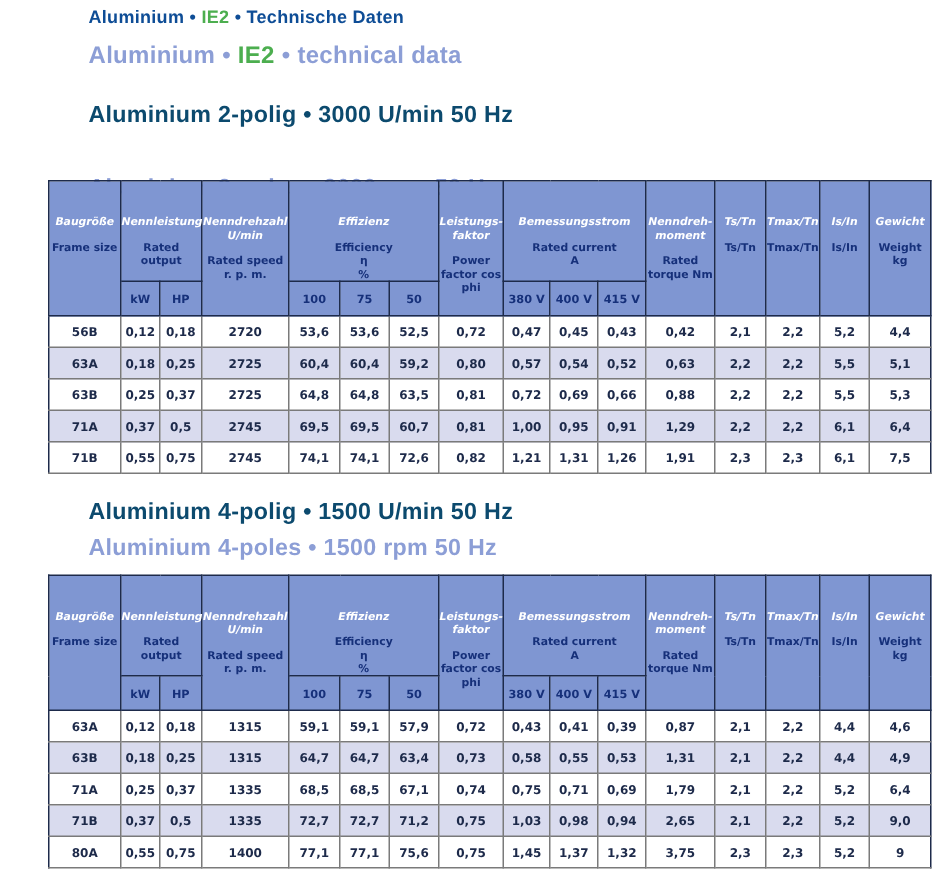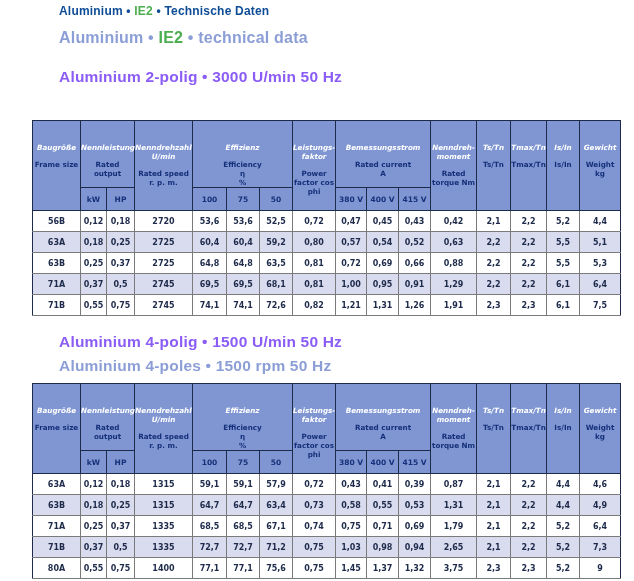--- a/index.html
+++ b/index.html
@@ -1,21 +1,21 @@
 <!DOCTYPE html>
 <html><head>
 <meta charset="utf-8">
 <style>
   html, body { margin: 0; padding: 0; background: #ffffff; }
   body { width: 634px; height: 581px; position: relative; overflow: hidden; font-family: "Liberation Sans", sans-serif; }
   .title { position: absolute; left: 59px; font-weight: bold; white-space: nowrap; letter-spacing: 0.2px; }
   .t1 { top: 4px; font-size: 12px; color: #0e4d96; }
   .t2 { top: 29px; font-size: 16px; color: #8c9ed6; }
   .ie2 { color: #4cae4f; }
-  .sub1 { font-size: 15.5px; color: #8b5cf6; }
+  .sub1 { font-size: 15.5px; color: #0c4a6e; }
   .sub2 { font-size: 15.5px; color: #8c9ed6; }
   table.spec { position: absolute; left: 32px; width: 588px; border-collapse: collapse; table-layout: fixed; font-family: "DejaVu Sans", sans-serif; }
   table.spec th { background: #7f96d2; color: #ffffff; font-size: 7.2px; font-weight: bold; border: 1px solid #1d2a4a; vertical-align: top; text-align: center; padding: 0; line-height: 9px; }
   table.spec th .en { display: block; color: #16307a; font-weight: bold; margin-top: 8px; }
   table.spec th .de { display: block; padding-top: 22px; color: #ffffff; font-style: italic; }
   table.spec th.sub { height: 22px; vertical-align: middle; color: #16307a; font-size: 7.5px; }
   table.spec td { border: 1px solid #7a7a7a; border-top: 1px solid #7a7a7a; font-size: 8px; font-weight: bold; color: #1d2a4a; text-align: center; height: 20px; padding: 0; }
   table.spec tr.alt td { background: #d9dbee; }
   table.spec td:first-child { border-left: 1px solid #1d2a4a; }
   table.spec td:last-child { border-right: 1px solid #1d2a4a; }
@@ -172,21 +172,21 @@
         <td>5,5</td>
         <td>5,3</td>
       </tr>
       <tr class="alt">
         <td>71A</td>
         <td>0,37</td>
         <td>0,5</td>
         <td>2745</td>
         <td>69,5</td>
         <td>69,5</td>
-        <td>68,1</td>
+        <td>60,7</td>
         <td>0,81</td>
         <td>1,00</td>
         <td>0,95</td>
         <td>0,91</td>
         <td>1,29</td>
         <td>2,2</td>
         <td>2,2</td>
         <td>6,1</td>
         <td>6,4</td>
       </tr>
@@ -355,21 +355,21 @@
         <td>72,7</td>
         <td>71,2</td>
         <td>0,75</td>
         <td>1,03</td>
         <td>0,98</td>
         <td>0,94</td>
         <td>2,65</td>
         <td>2,1</td>
         <td>2,2</td>
         <td>5,2</td>
-        <td>7,3</td>
+        <td>9,0</td>
       </tr>
       <tr>
         <td>80A</td>
         <td>0,55</td>
         <td>0,75</td>
         <td>1400</td>
         <td>77,1</td>
         <td>77,1</td>
         <td>75,6</td>
         <td>0,75</td>

